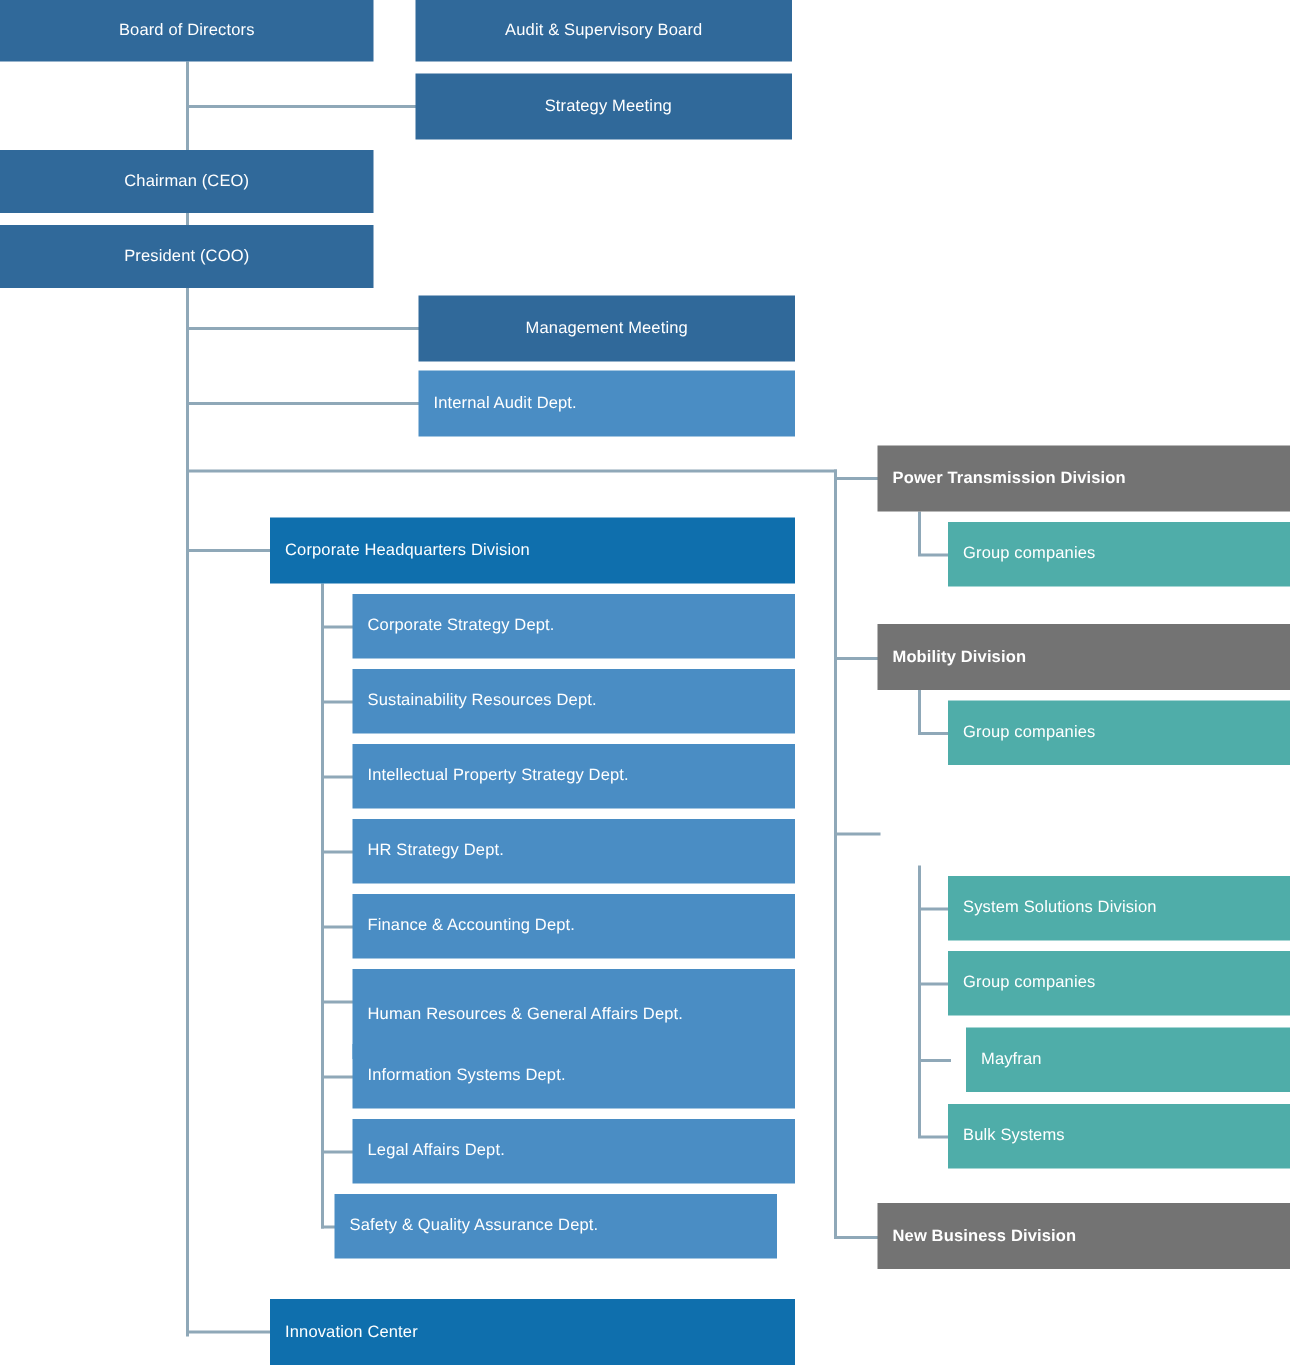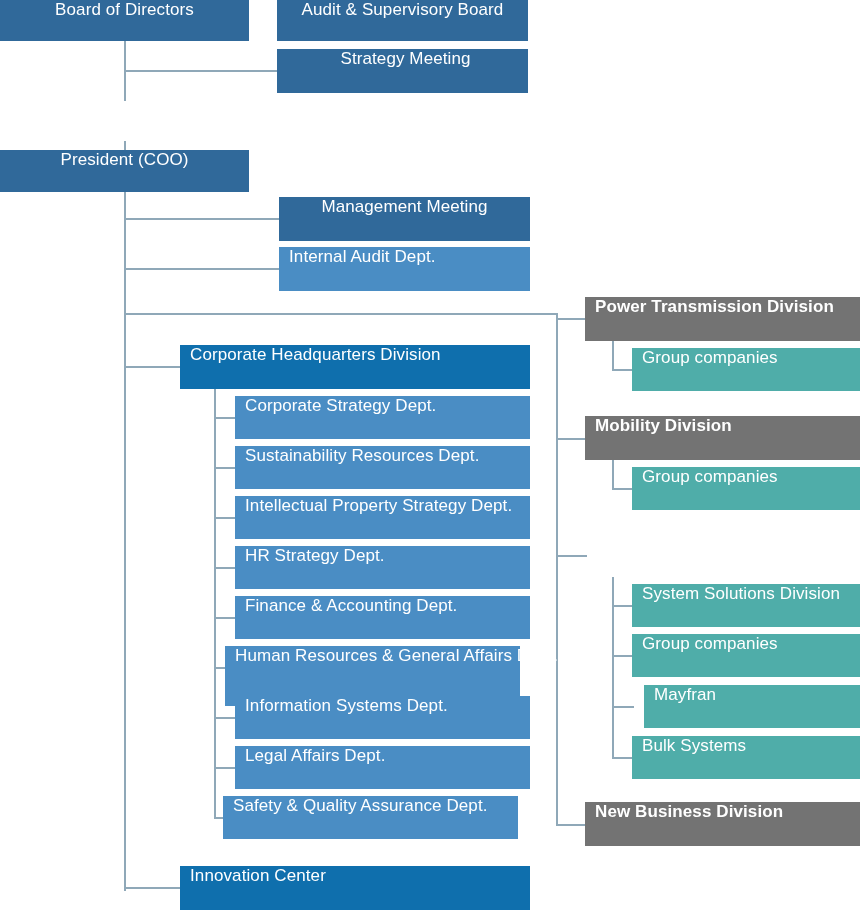--- a/index.html
+++ b/index.html
@@ -16,22 +16,23 @@
   #chart {
     position: relative;
     width: 860px;
     height: 910px;
     background: #ffffff;
   }
   .node {
     position: absolute;
     box-sizing: border-box;
     display: flex;
+    align-items: center;
     color: #ffffff;
-    font-size: 17px;
+    font-size: 11px;
     line-height: 1.15;
     letter-spacing: 0.1px;
     white-space: nowrap;
     z-index: 3;
   }
   .node.center {
     justify-content: center;
     padding: 0 10px;
   }
   .node.left {
@@ -110,20 +111,23 @@
   </div>
 
   <div class="node center c-darkblue" style="left:277px; top:0px; width:251px; height:41px;">
     <span>Audit &amp; Supervisory Board</span>
   </div>
 
   <div class="node center c-darkblue" style="left:277px; top:49px; width:251px; height:44px;padding-left:16px;">
     <span>Strategy Meeting</span>
   </div>
 
+  <div class="node center c-darkblue" style="left:0px; top:100px; width:249px; height:42px;">
+    <span>Chairman (CEO)</span>
+  </div>
 
   <div class="node center c-darkblue" style="left:0px; top:150px; width:249px; height:42px;">
     <span>President (COO)</span>
   </div>
 
   <div class="node center c-darkblue" style="left:279px; top:197px; width:251px; height:44px;">
     <span>Management Meeting</span>
   </div>
 
   <div class="node left c-midblue" style="left:279px; top:247px; width:251px; height:44px;">
@@ -142,21 +146,21 @@
   </div>
   <div class="node left c-midblue" style="left:235px; top:496px; width:295px; height:43px;">
     <span>Intellectual Property Strategy Dept.</span>
   </div>
   <div class="node left c-midblue" style="left:235px; top:546px; width:295px; height:43px;">
     <span>HR Strategy Dept.</span>
   </div>
   <div class="node left c-midblue" style="left:235px; top:596px; width:295px; height:43px;">
     <span>Finance &amp; Accounting Dept.</span>
   </div>
-  <div class="node left c-midblue" style="left:225px; top:646px; width:295px; height:60px;">
+  <div class="node left c-midblue" style="left:235px; top:646px; width:295px; height:60px;">
     <span>Human Resources &amp; General Affairs Dept.</span>
   </div>
   <div class="node left c-midblue" style="left:235px; top:696px; width:295px; height:43px;">
     <span>Information Systems Dept.</span>
   </div>
   <div class="node left c-midblue" style="left:235px; top:746px; width:295px; height:43px;">
     <span>Legal Affairs Dept.</span>
   </div>
   <div class="node left c-midblue" style="left:223px; top:796px; width:295px; height:43px;">
     <span>Safety &amp; Quality Assurance Dept.</span>

